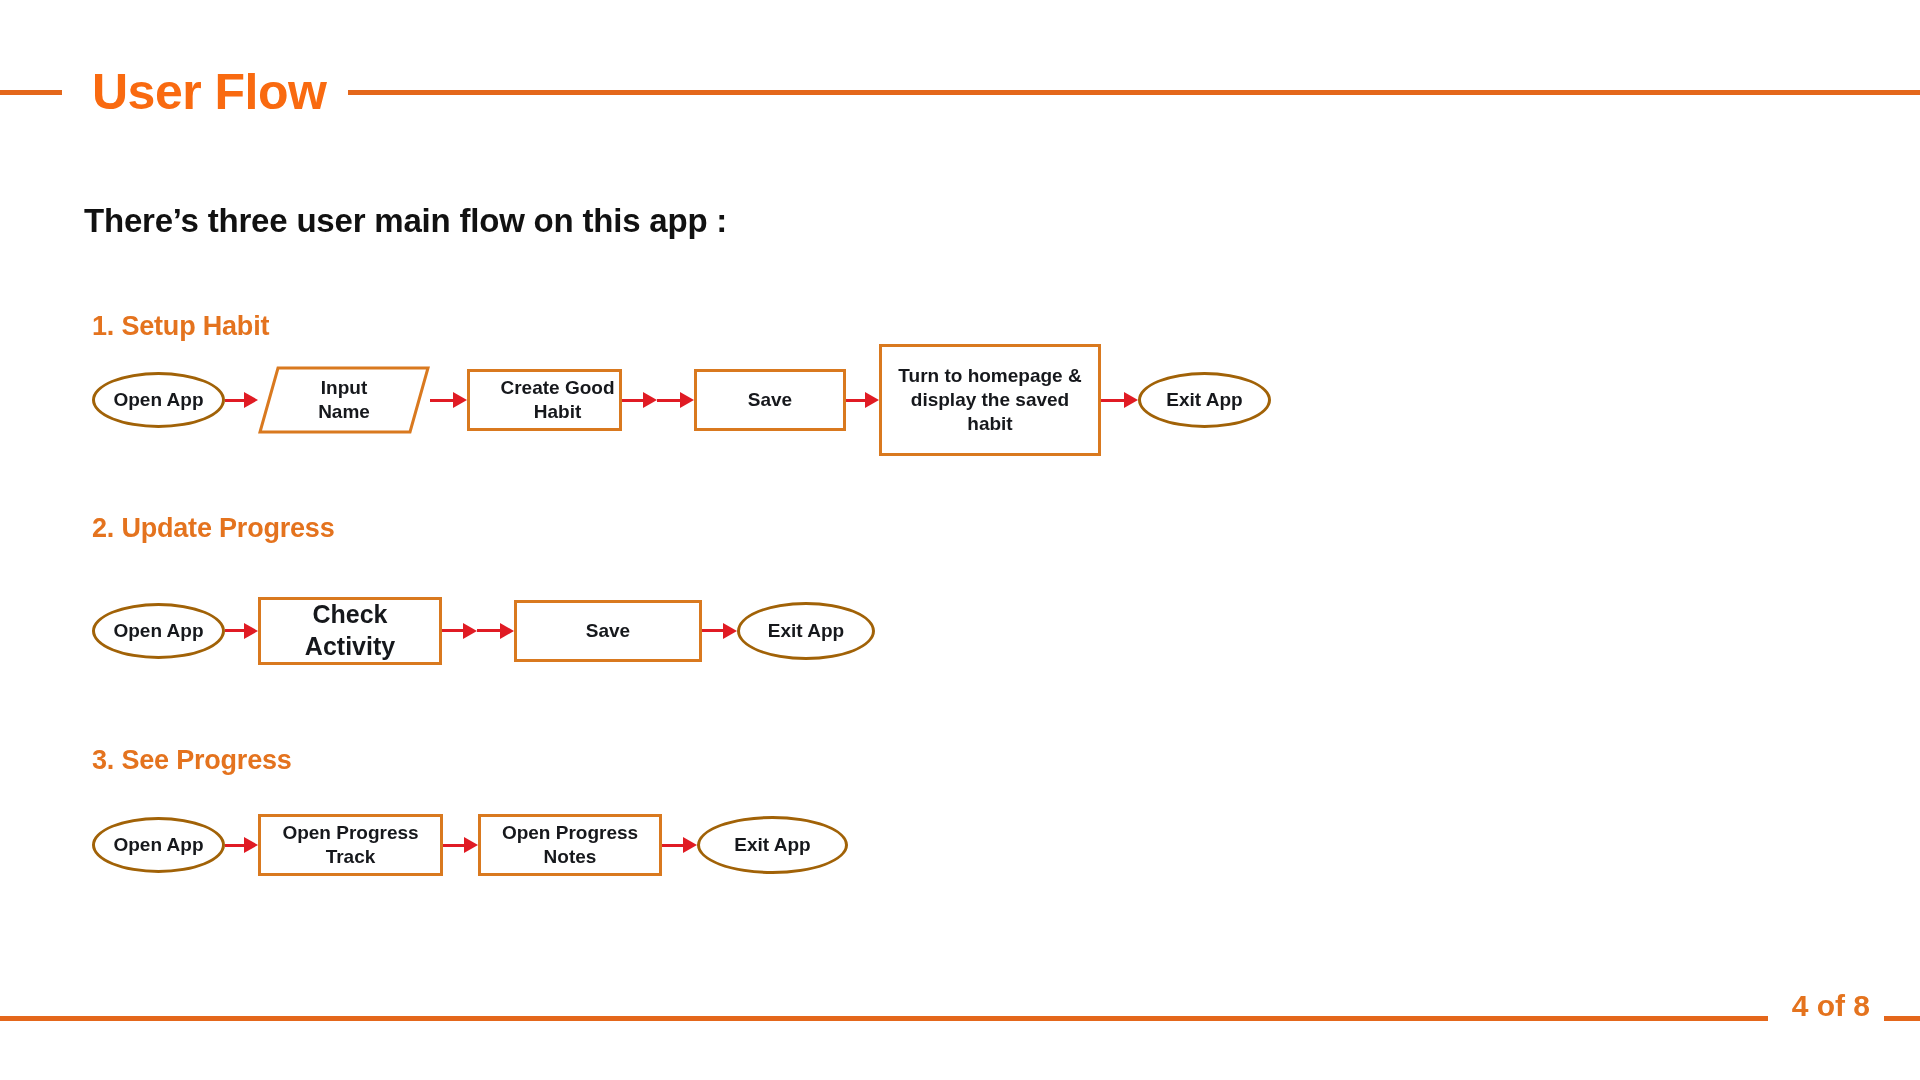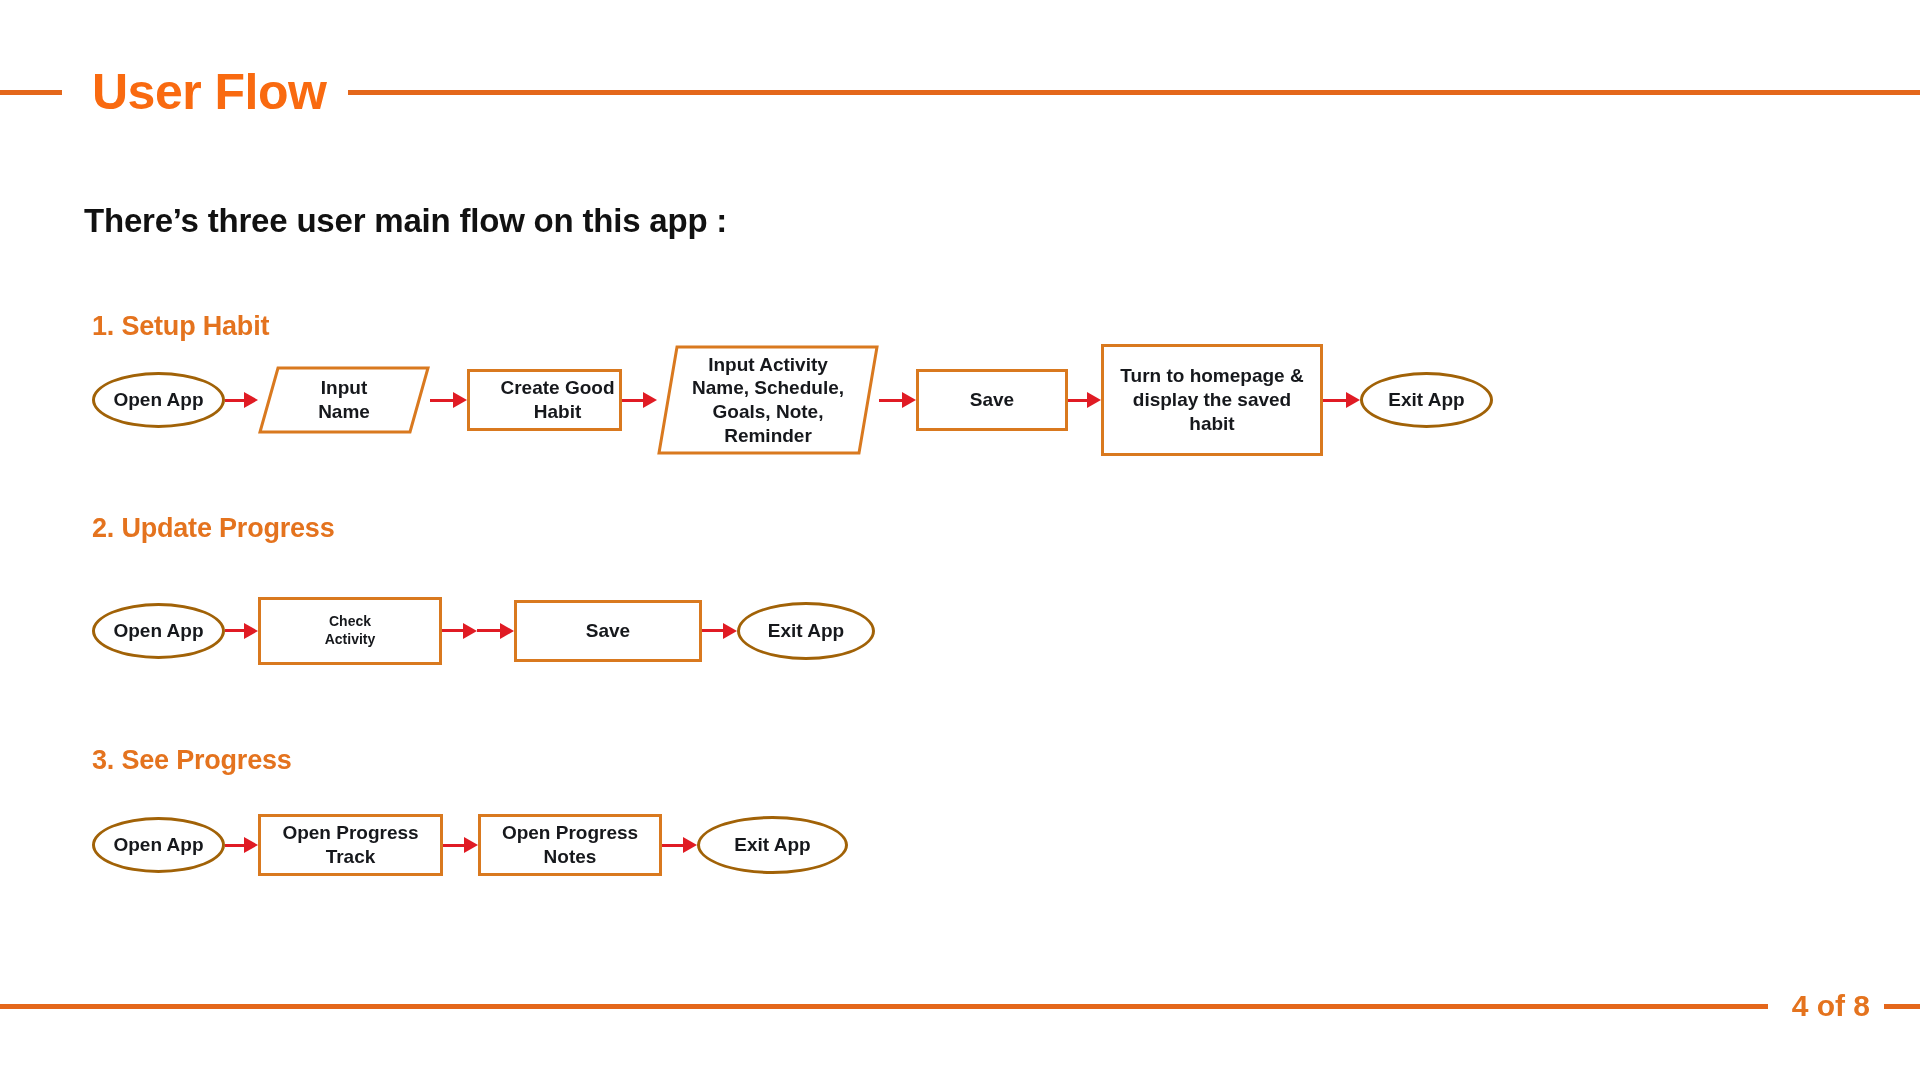--- a/index.html
+++ b/index.html
@@ -162,21 +162,21 @@
     height: 5px;
     background: #E4671B;
     flex: 0 0 auto;
   }
   .footer-inner {
     position: absolute;
     bottom: 59px;
     left: 0;
     width: 1920px;
     display: flex;
-    align-items: center;
+    align-items: flex-end;
   }
 </style>
 </head>
 <body>
 
 <div class="slide">
 
   <div class="header">
     <div class="header-rule-left"></div>
     <div class="header-title">User Flow</div>
@@ -204,26 +204,20 @@
         <div class="shaft" style="width: 24px;"></div>
         <div class="head"></div>
       </div>
       <div class="node rect" style="width: 155px; height: 62px; font-size: 19px; padding-left: 26px;">
         <span>Create Good<br>Habit</span>
       </div>
       <div class="arrow">
         <div class="shaft" style="width: 22px;"></div>
         <div class="head"></div>
       </div>
-      <div class="node para" style="width: 222px; height: 110px; font-size: 19px;">
-        <svg class="para-shape" viewBox="0 0 222 110" preserveAspectRatio="none">
-          <polygon points="20,2 220,2 202,108 2,108" fill="#ffffff" stroke="#D9791F" stroke-width="3" vector-effect="non-scaling-stroke"></polygon>
-        </svg>
-        <span class="para-label">Input Activity<br>Name, Schedule,<br>Goals, Note,<br>Reminder</span>
-      </div>
       <div class="arrow">
         <div class="shaft" style="width: 24px;"></div>
         <div class="head"></div>
       </div>
       <div class="node rect" style="width: 152px; height: 62px; font-size: 19px;">
         <span>Save</span>
       </div>
       <div class="arrow">
         <div class="shaft" style="width: 20px;"></div>
         <div class="head"></div>
@@ -242,21 +236,21 @@
 
   <div class="section-title" id="sec2-title">2. Update Progress</div>
   <div class="flow-row" id="sec2-row" style="height: 125px;">
       <div class="node oval" style="width: 133px; height: 56px; font-size: 19px;">
         <span>Open App</span>
       </div>
       <div class="arrow">
         <div class="shaft" style="width: 20px;"></div>
         <div class="head"></div>
       </div>
-      <div class="node rect" style="width: 184px; height: 68px; font-size: 14px; text-align: center;">
+      <div class="node rect" style="width: 184px; height: 68px; font-size: 25px; text-align: center;">
         <span>Check<br>Activity</span>
       </div>
       <div class="arrow">
         <div class="shaft" style="width: 22px;"></div>
         <div class="head"></div>
       </div>
       <div class="arrow">
         <div class="shaft" style="width: 24px;"></div>
         <div class="head"></div>
       </div>

